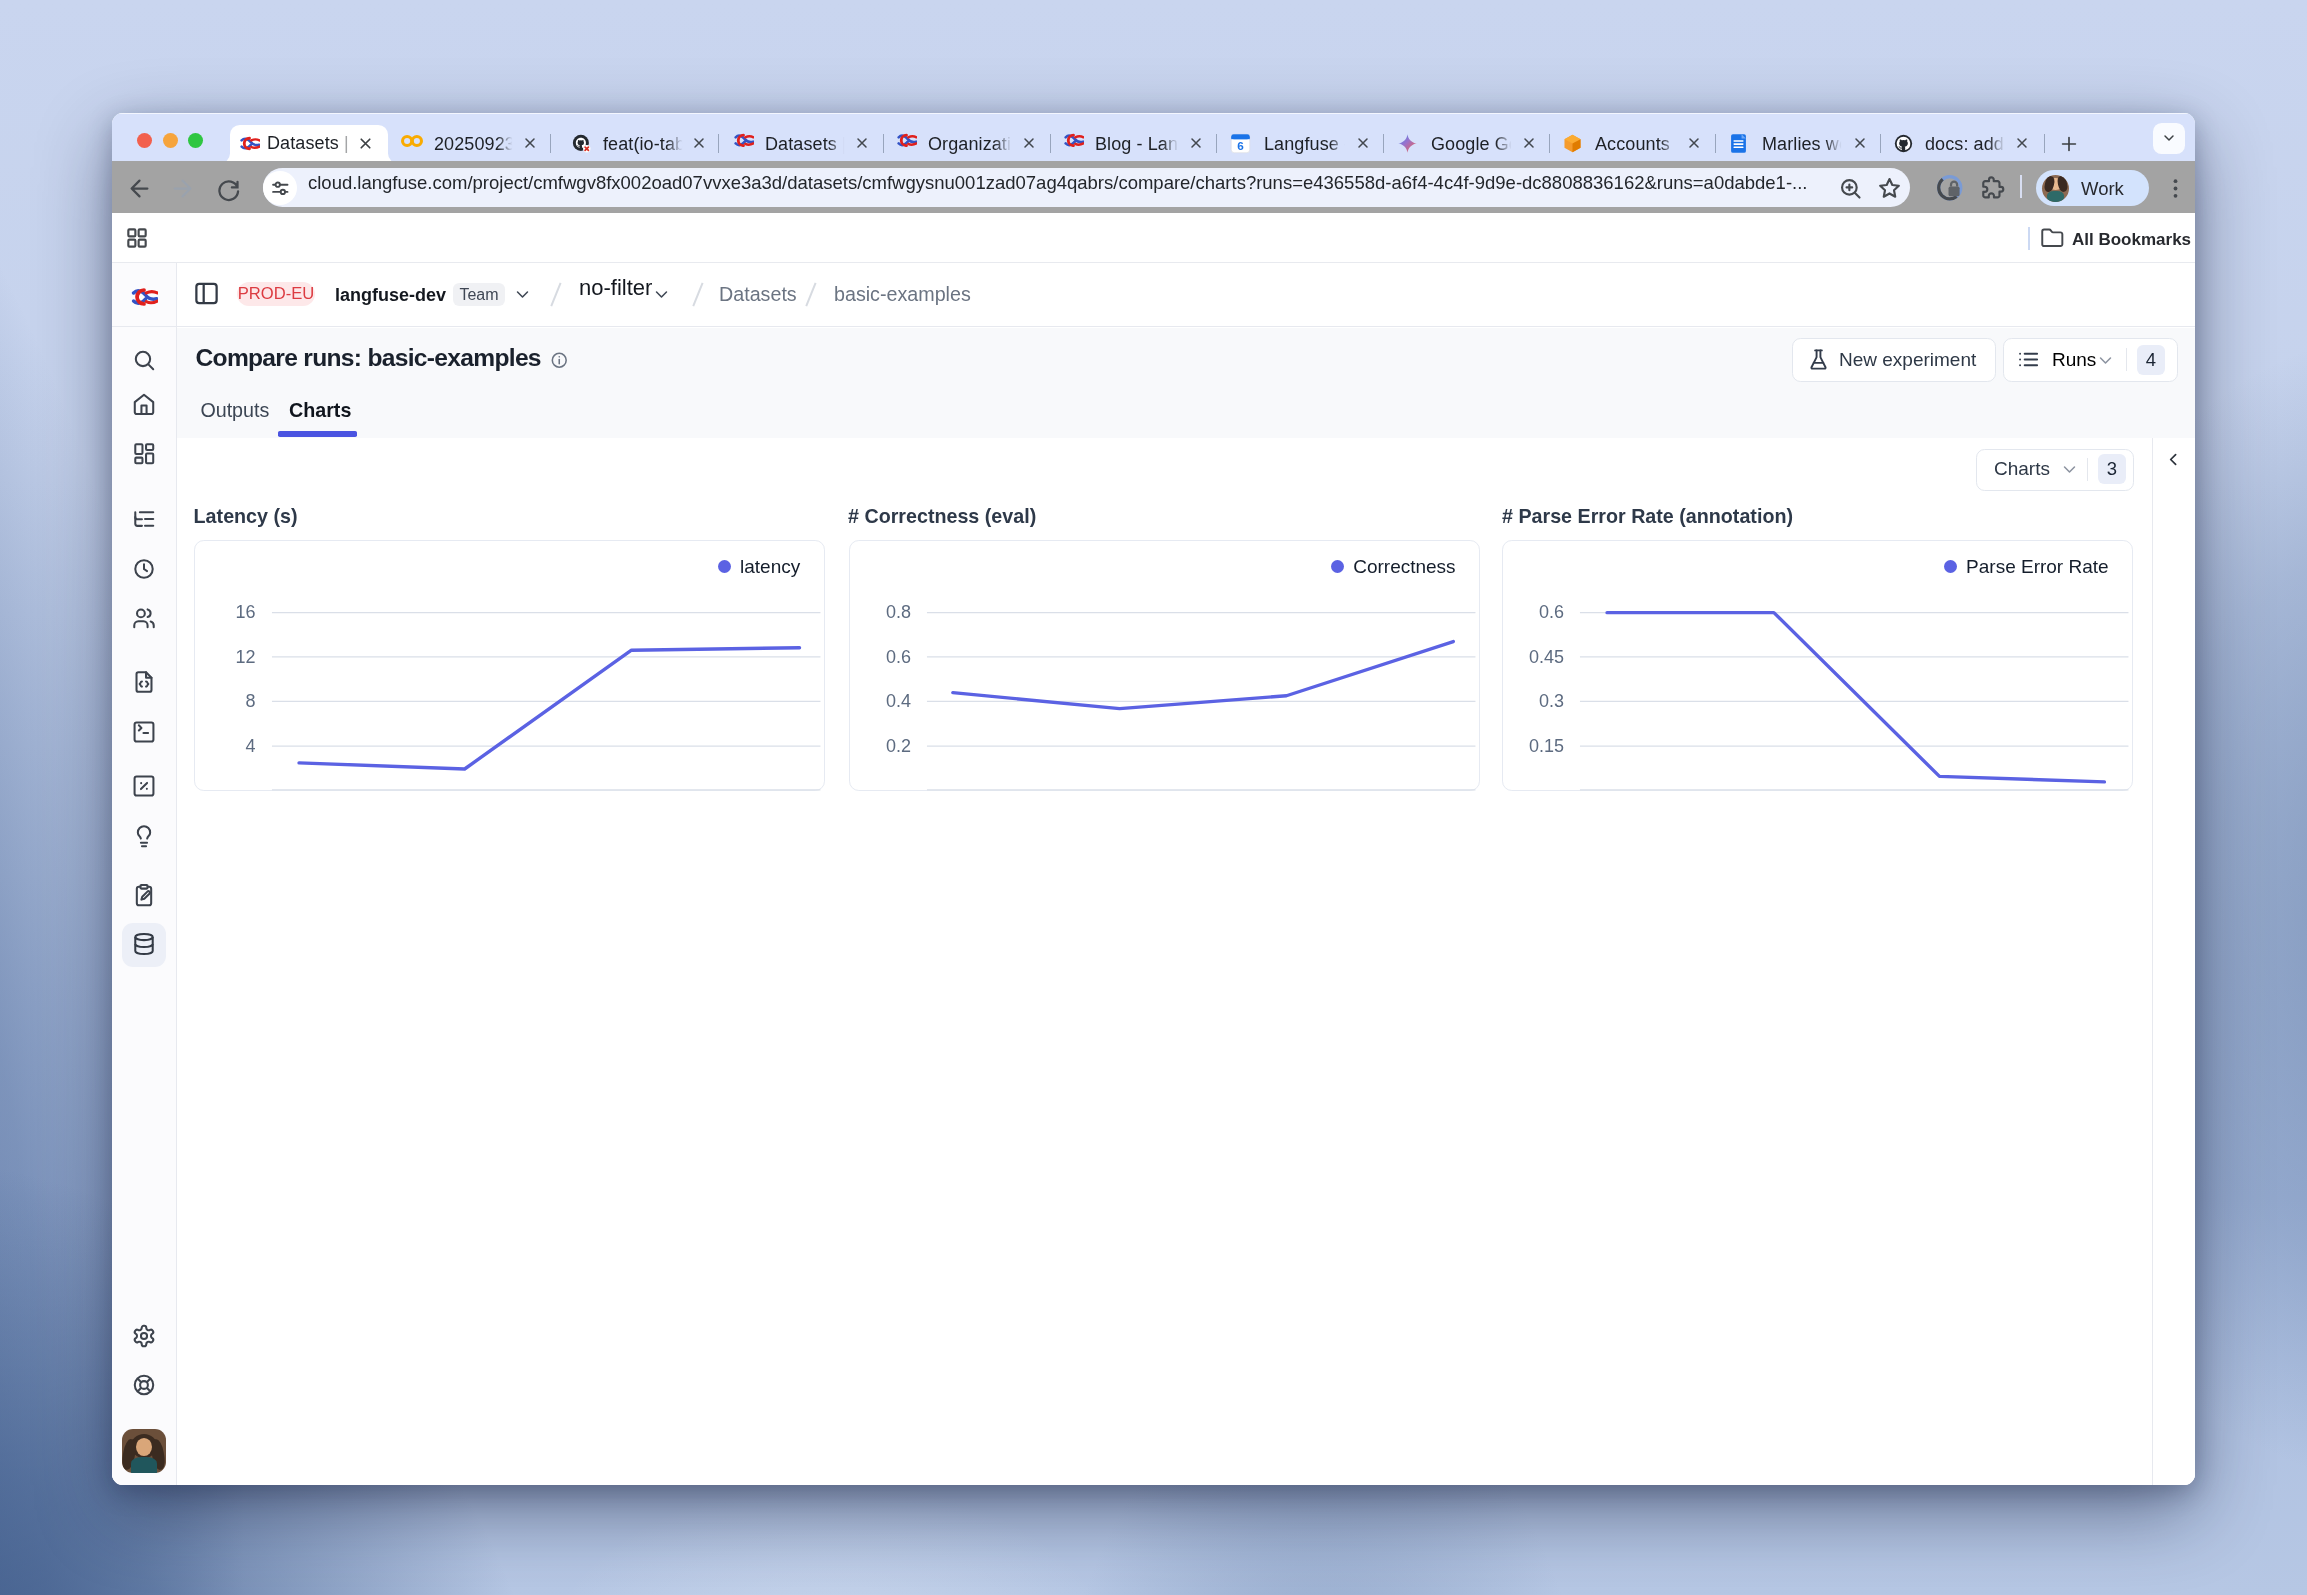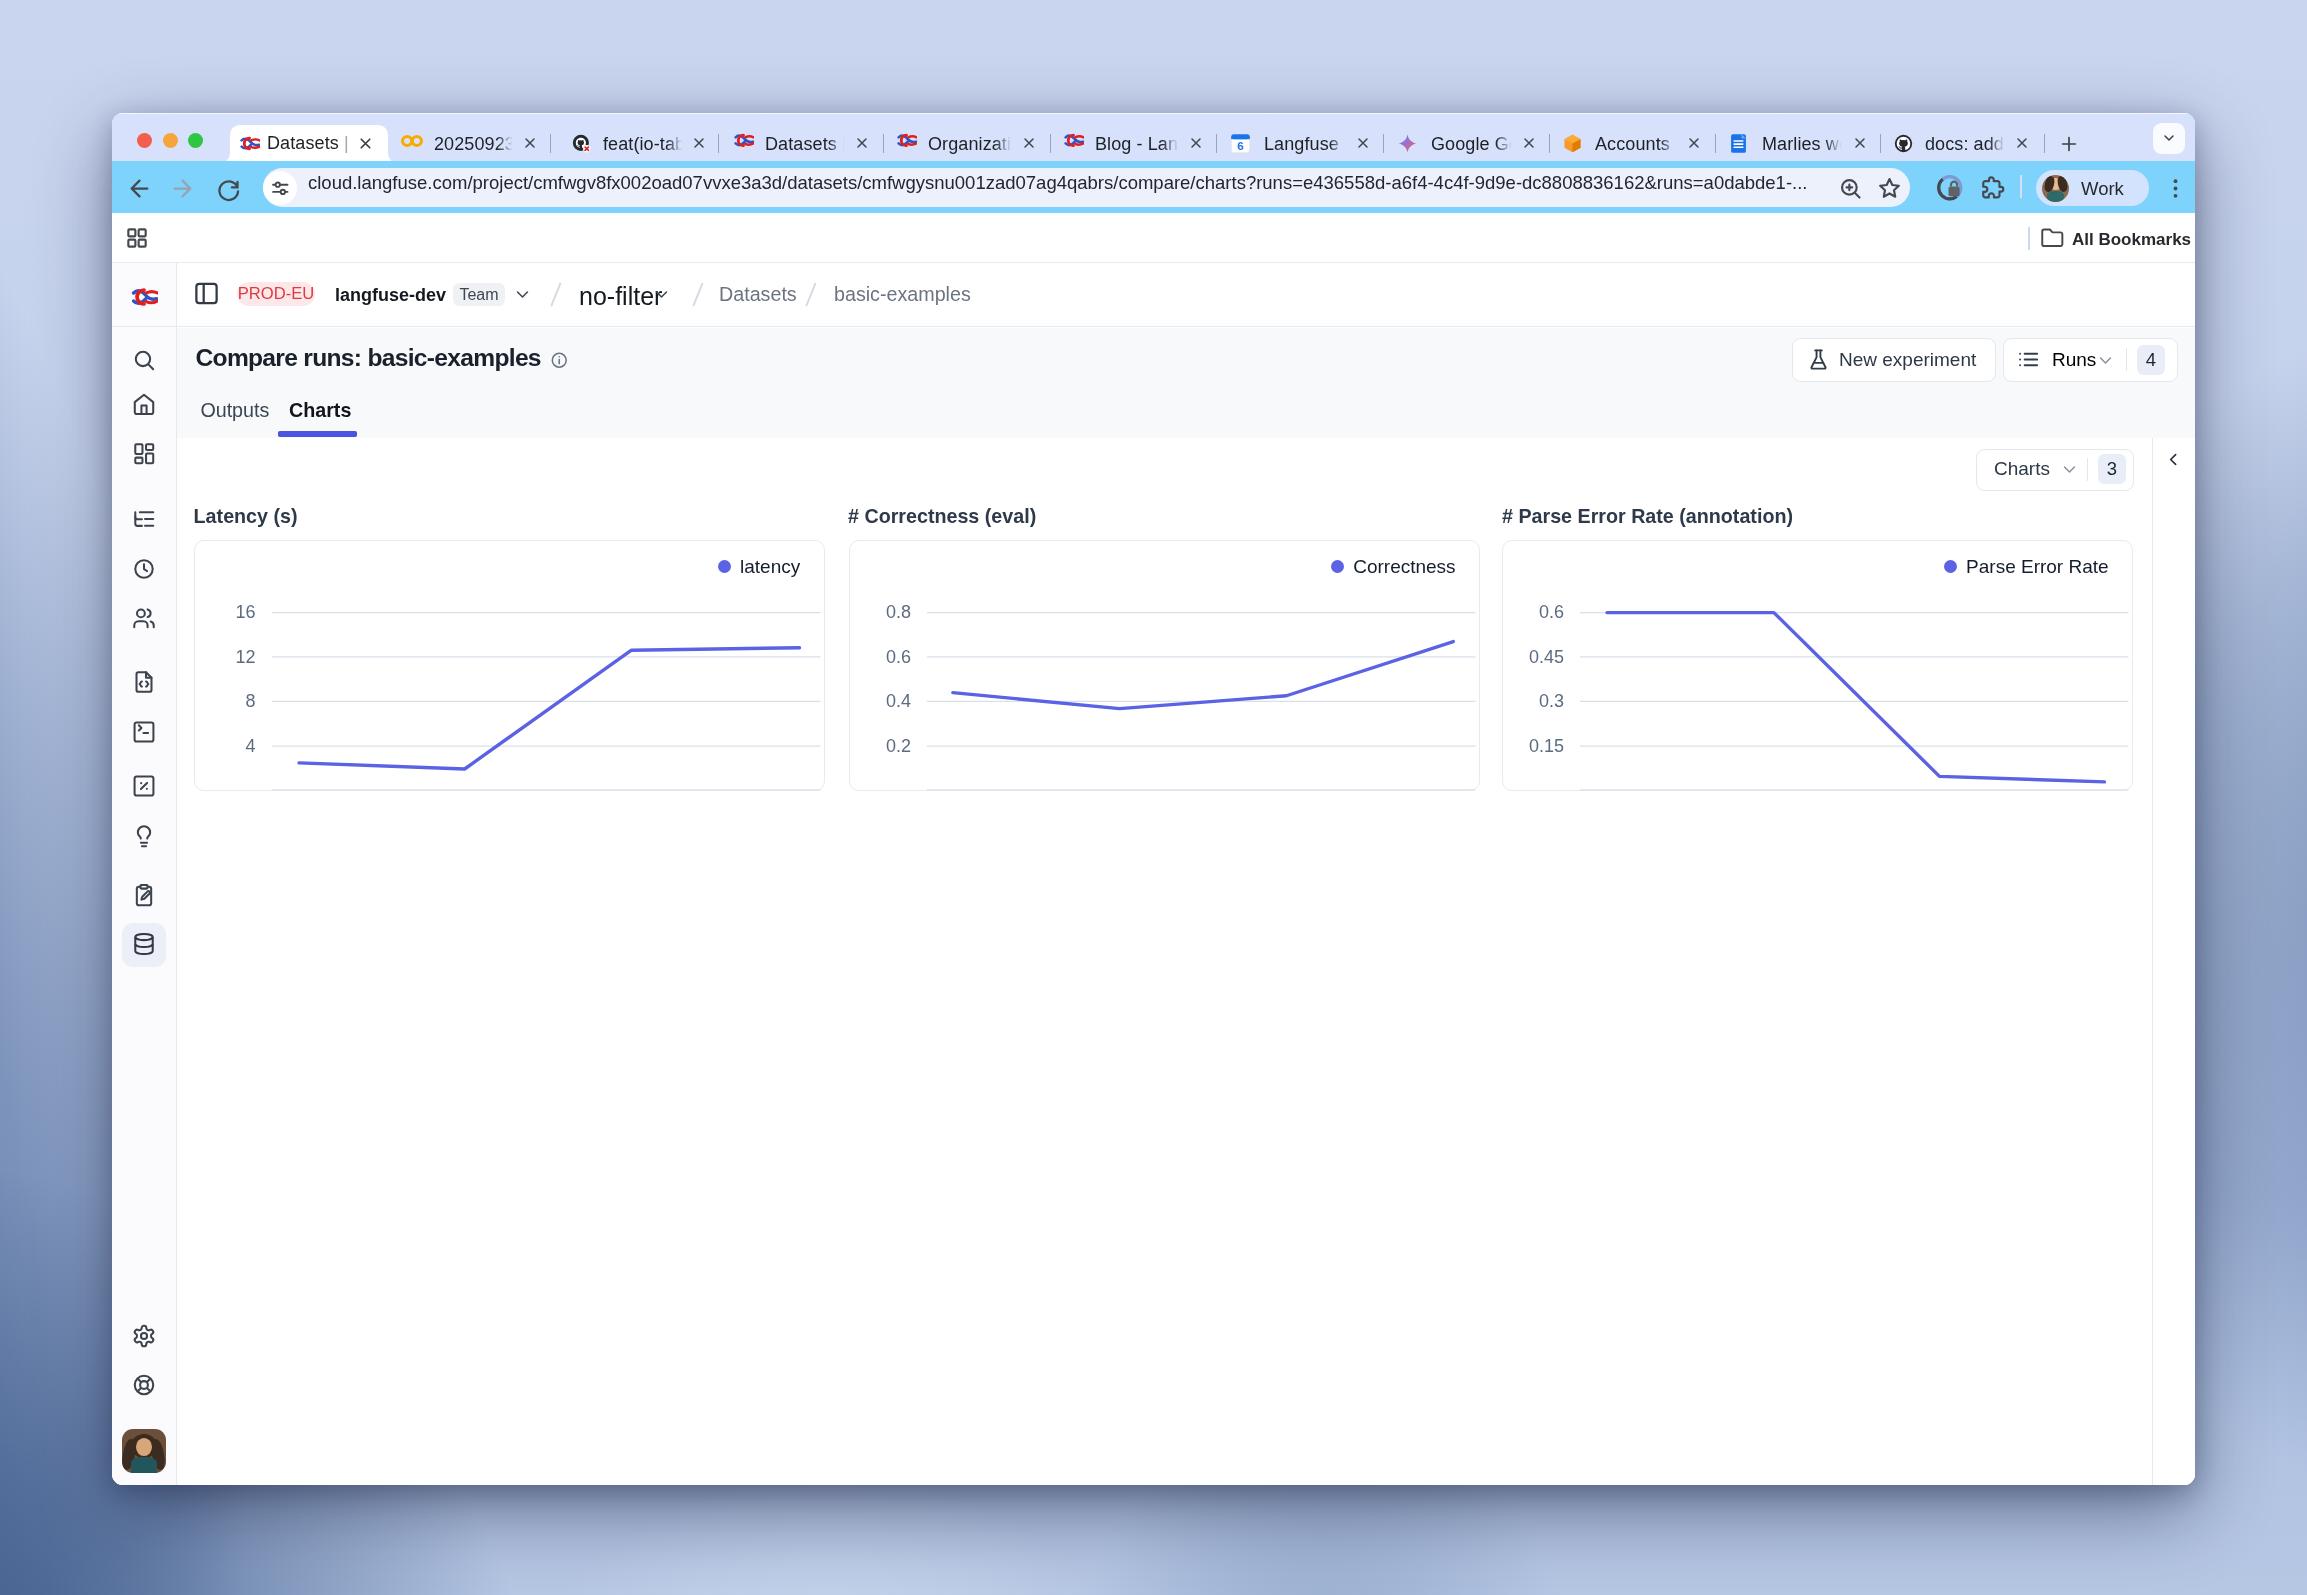--- a/index.html
+++ b/index.html
@@ -26,21 +26,21 @@
   .tabstrip { position:absolute; left:0; top:0; width:100%; height:48px; background:#d7e1fb; border-top:1.8px solid rgba(255,255,255,0.7); }
   .tl { position:absolute; top:19px; width:15.4px; height:15.4px; border-radius:50%; }
   .tab-active { position:absolute; left:118px; top:10.5px; width:158px; height:38px; background:#fff; border-radius:9.8px 9.8px 0 0; }
   .tab-active:before, .tab-active:after { content:""; position:absolute; bottom:0; width:9.8px; height:9.8px; background:transparent; }
   .tab-active:before { left:-9.8px; border-bottom-right-radius:9.8px; box-shadow: 4.9px 4.9px 0 4.9px #fff; }
   .tab-active:after { right:-9.8px; border-bottom-left-radius:9.8px; box-shadow: -4.9px 4.9px 0 4.9px #fff; }
   .tabtitle { font-size:18px; color:#1d2025; letter-spacing:0.1px; white-space:nowrap; overflow:hidden;
     -webkit-mask-image:linear-gradient(90deg,#000 78%,transparent 97%); }
   .tabsep { position:absolute; top:19.7px; width:1.2px; height:19.7px; background:#98a5bd; }
   
-  .toolbar { position:absolute; left:0; top:48px; width:100%; height:52px; background:#7dd3fc; }
+  .toolbar { position:absolute; left:0; top:48px; width:100%; height:52px; background:#a3a3a3; }
   .urlpill { position:absolute; left:151px; top:6.8px; width:1647px; height:39px; border-radius:19.7px; background:#edf1fc; }
   .urltext { position:absolute; left:196px; top:11px; font-size:18.5px; color:#23262b; white-space:nowrap; }
   
   .bookbar { position:absolute; left:0; top:100px; width:100%; height:50px; background:#fff; border-bottom:1.2px solid #e8eaef; }
   
   .app { position:absolute; left:0; top:150px; width:100%; height:1222px; background:#fff; }
   .side { position:absolute; left:0; top:0; width:65px; height:100%; background:#fbfbfd; border-right:1.2px solid #e7e9ef; }
   .sideitem { position:absolute; left:50%; transform:translate(-50%,-50%); }
   .main { position:absolute; left:65px; top:0; width:2018px; height:100%; }
   .nav { position:absolute; left:0; top:0; width:100%; height:64px; background:#fff; border-bottom:1.2px solid #e7e9ef; }
@@ -402,21 +402,21 @@
               <path d="M9.5 3.5 V20.5"></path>
             </g>
           </svg>
         <div style="position:absolute;left:60px;top:19px;width:78px;height:24px;border-radius:12.3px;background:#fde8e9;color:#dc3b41;font-size:16.6px;display:flex;align-items:center;justify-content:center;">PROD-EU</div>
         <div style="position:absolute;left:158px;top:21.5px;font-size:18px;font-weight:bold;color:#14181f;">langfuse-dev</div>
         <div style="position:absolute;left:276px;top:20.3px;width:52px;height:23px;border-radius:6.2px;background:#f0f1f4;color:#3f4754;font-size:16px;display:flex;align-items:center;justify-content:center;">Team</div>
         <svg style="position:absolute;left:337px;top:23px" width="17" height="17" viewBox="0 0 24 24">
             <path d="M5 8.5 L12 15.5 L19 8.5" stroke="#3f4754" stroke-width="2.2" fill="none" stroke-linecap="round" stroke-linejoin="round"></path>
           </svg>
         <div style="position:absolute;left:378px;top:19px;width:1.8px;height:24.6px;background:#d7dbe1;transform:rotate(22deg);"></div>
-        <div style="position:absolute;left:402px;top:19px;font-size:25px;color:#14181f;">no-filter</div>
+        <div style="position:absolute;left:402px;top:12px;font-size:22px;color:#14181f;">no-filter</div>
         <svg style="position:absolute;left:476px;top:23px" width="17" height="17" viewBox="0 0 24 24">
             <path d="M5 8.5 L12 15.5 L19 8.5" stroke="#3f4754" stroke-width="2.2" fill="none" stroke-linecap="round" stroke-linejoin="round"></path>
           </svg>
         <div style="position:absolute;left:520px;top:19px;width:1.8px;height:24.6px;background:#d7dbe1;transform:rotate(22deg);"></div>
         <div style="position:absolute;left:542px;top:20.3px;font-size:19.7px;color:#6b7482;">Datasets</div>
         <div style="position:absolute;left:633px;top:19px;width:1.8px;height:24.6px;background:#d7dbe1;transform:rotate(22deg);"></div>
         <div style="position:absolute;left:657px;top:20.3px;font-size:19.7px;color:#6b7482;">basic-examples</div>
       </div>
       <div class="head" id="head">
         <div style="position:absolute;left:18.5px;top:16px;font-size:24.6px;font-weight:bold;color:#1a212c;letter-spacing:-0.7px;">Compare runs: basic-examples</div>

